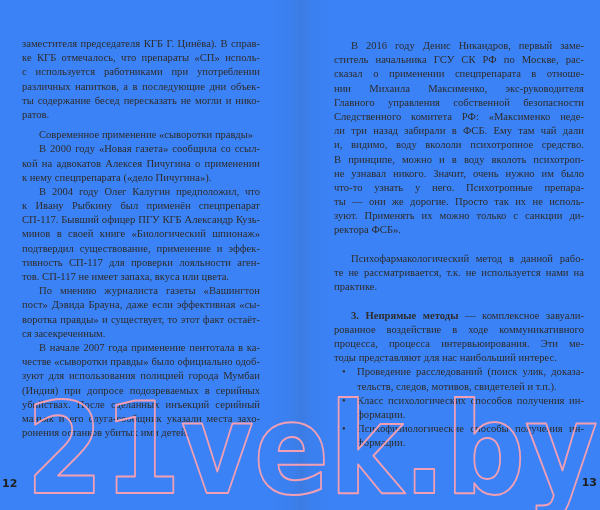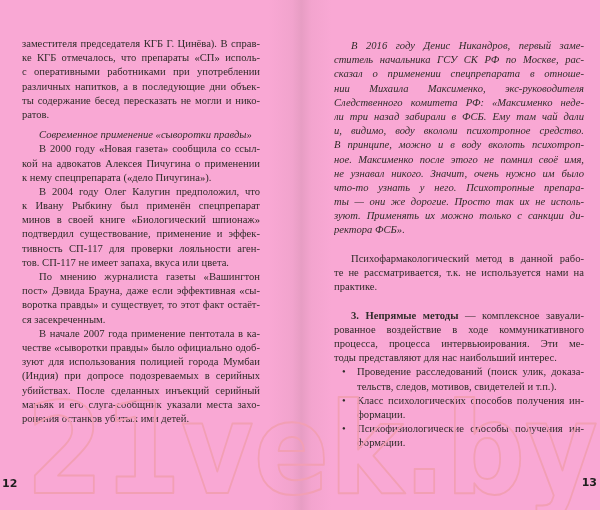--- a/index.html
+++ b/index.html
@@ -1,33 +1,33 @@
 <!DOCTYPE html>
 <html><head>
 <meta charset="utf-8">
 <style>
   html,body { margin:0; padding:0; background:#ffffff; }
   .stage {
-    position:relative; width:600px; height:510px; background:#f9a8d4;
+    position:relative; width:600px; height:510px; background:#3b82f6;
     overflow:hidden;
     font-family:"Liberation Serif","DejaVu Serif",serif;
     color:#2f2c2a;
   }
   .page-text { position:absolute; }
   .page-text.left  { left:22px;  top:37px; width:238px; }
   .page-text.right { left:334px; top:39px; width:250px; }
 
   .line {
     font-size:10.6px; line-height:14.2px; height:14.2px;
     text-align:justify; text-align-last:justify;
     overflow:hidden; white-space:normal;
   }
   .line.last { text-align-last:left; }
   .line.indent { padding-left:17px; }
-  .italic .line { font-style:italic; }
+  .italic .line { }
   .line b { font-weight:bold; }
 
   .gap-half { height:6px; }
   .gap-full { height:14.2px; }
 
   .bullet-item { display:flex; }
   .bullet-marker {
     width:23px; padding-left:8px; box-sizing:border-box;
     font-size:10.6px; line-height:14.2px; flex:0 0 23px;
   }
@@ -62,37 +62,38 @@
 <body>
 
 <div class="stage">
 
   <div class="gutter"></div>
 
   <div class="page-text left">
       <div class="">
         <div class="line">заместителя председателя КГБ Г. Цинёва). В справ-</div>
         <div class="line">ке КГБ отмечалось, что препараты «СП» исполь-</div>
-        <div class="line">с оперативными работниками при употреблении</div>
+        <div class="line">с используется работниками при употреблении</div>
         <div class="line">различных напитков, а в последующие дни объек-</div>
         <div class="line">ты содержание бесед пересказать не могли и нико-</div>
         <div class="line last">ратов.</div>
       </div>
       <div class="gap-half"></div>
       <div class="italic">
         <div class="line last indent">Современное применение «сыворотки правды»</div>
       </div>
       <div class="">
         <div class="line indent">В 2000 году «Новая газета» сообщила со ссыл-</div>
         <div class="line">кой на адвокатов Алексея Пичугина о применении</div>
         <div class="line last">к нему спецпрепарата («дело Пичугина»).</div>
       </div>
       <div class="">
         <div class="line indent">В 2004 году Олег Калугин предположил, что</div>
         <div class="line">к Ивану Рыбкину был применён спецпрепарат</div>
+        <div class="line">СП-117. Бывший офицер ПГУ КГБ Александр Кузь-</div>
         <div class="line">минов в своей книге «Биологический шпионаж»</div>
         <div class="line">подтвердил существование, применение и эффек-</div>
         <div class="line">тивность СП-117 для проверки лояльности аген-</div>
         <div class="line last">тов. СП-117 не имеет запаха, вкуса или цвета.</div>
       </div>
       <div class="">
         <div class="line indent">По мнению журналиста газеты «Вашингтон</div>
         <div class="line">пост» Дэвида Брауна, даже если эффективная «сы-</div>
         <div class="line">воротка правды» и существует, то этот факт остаёт-</div>
         <div class="line last">ся засекреченным.</div>
@@ -106,25 +107,25 @@
         <div class="line">маньяк и его слуга-сообщник указали места захо-</div>
         <div class="line last">ронения останков убитых ими детей.</div>
       </div>
     </div>
   <div class="page-text right">
       <div class="italic">
         <div class="line indent">В 2016 году Денис Никандров, первый заме-</div>
         <div class="line">ститель начальника ГСУ СК РФ по Москве, рас-</div>
         <div class="line">сказал о применении спецпрепарата в отноше-</div>
         <div class="line">нии Михаила Максименко, экс-руководителя</div>
+        <div class="line">Главного управления собственной безопасности</div>
         <div class="line">Следственного комитета РФ: «Максименко неде-</div>
         <div class="line">ли три назад забирали в ФСБ. Ему там чай дали</div>
         <div class="line">и, видимо, воду вкололи психотропное средство.</div>
         <div class="line">В принципе, можно и в воду вколоть психотроп-</div>
-        <div class="line">ное. Максименко после этого не помнил своё имя,</div>
         <div class="line">не узнавал никого. Значит, очень нужно им было</div>
         <div class="line">что-то узнать у него. Психотропные препара-</div>
         <div class="line">ты — они же дорогие. Просто так их не исполь-</div>
         <div class="line">зуют. Применять их можно только с санкции ди-</div>
         <div class="line last">ректора ФСБ».</div>
       </div>
       <div class="gap-full"></div>
       <div class="">
         <div class="line indent">Психофармакологический метод в данной рабо-</div>
         <div class="line">те не рассматривается, т.к. не используется нами на</div>

